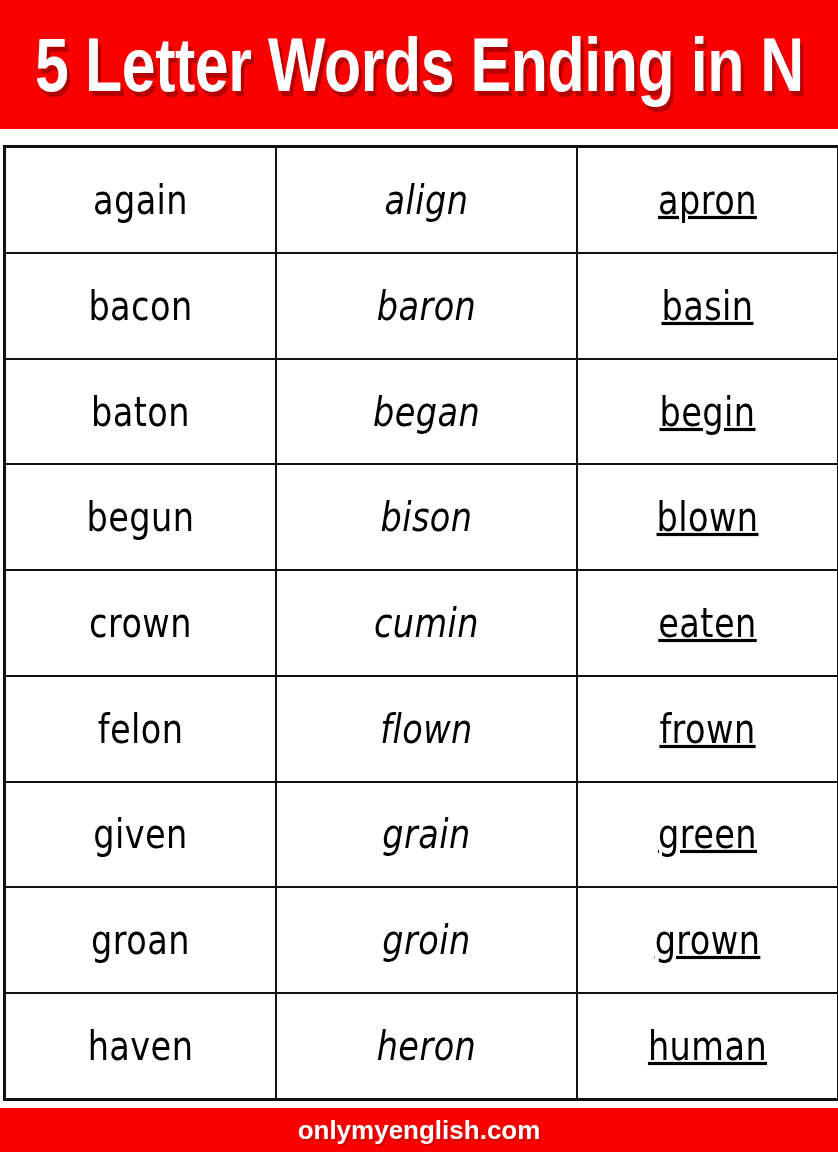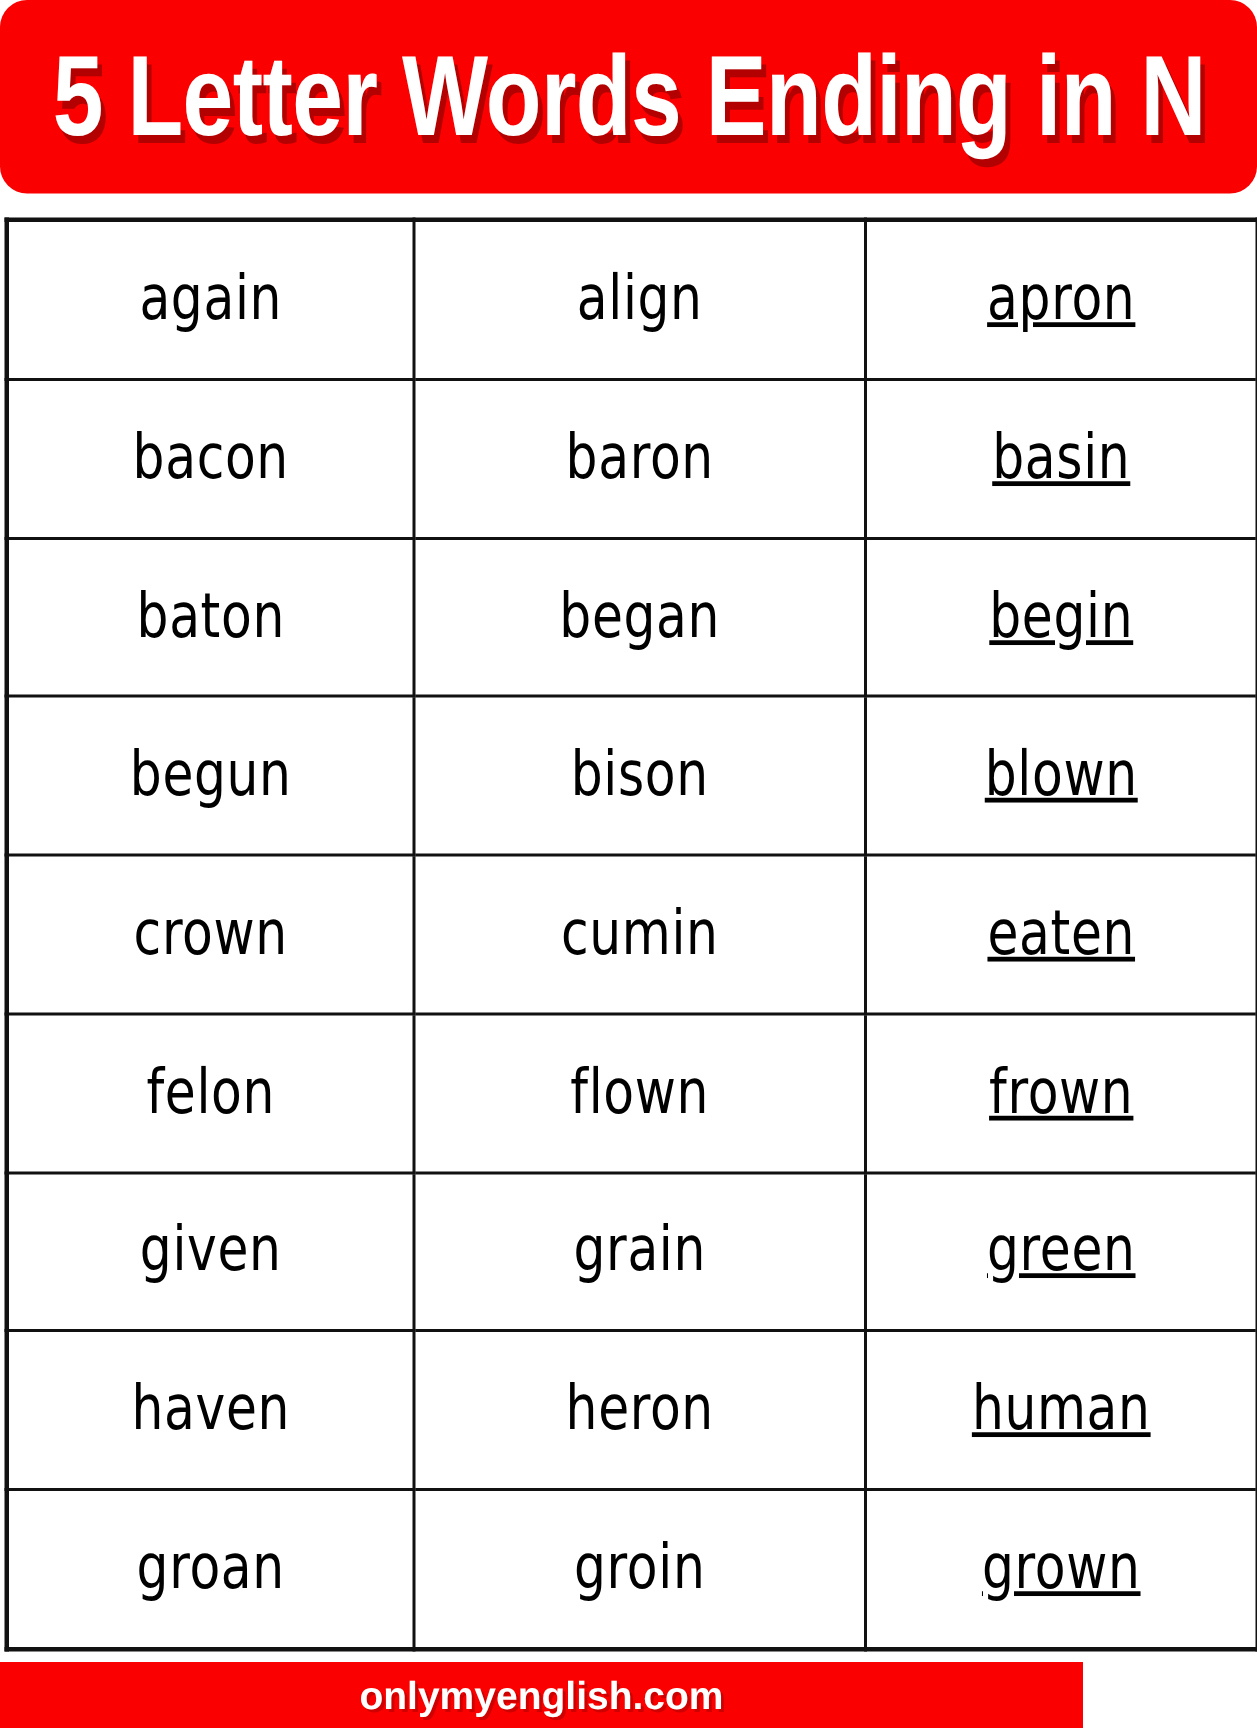--- a/index.html
+++ b/index.html
@@ -30,21 +30,20 @@
     position: absolute;
     left: 0;
     top: 0;
     width: 838px;
     height: 129px;
     background: #fa0000;
     display: flex;
     align-items: center;
     justify-content: center;
     overflow: hidden;
-    border-radius: 18px;
   }
   .header-title {
     color: #ffffff;
     font-family: "Liberation Sans Narrow", "Liberation Sans", sans-serif;
     font-weight: bold;
     font-size: 76px;
     line-height: 80px;
     letter-spacing: -0.5px;
     transform: scaleX(0.80);
     transform-origin: center center;
@@ -71,41 +70,41 @@
     background: #ffffff;
   }
   table.word-table td {
     border: 2px solid #111111;
     text-align: center;
     vertical-align: middle;
     padding: 0;
     height: 68px;
   }
   td.col-a { width: 269px; }
-  td.col-b { width: 299px; }
+  td.col-b { width: 299px; font-style: italic; }
   td.col-c { width: 259px; text-decoration: underline; }
 
   .word {
     display: block;
     font-family: "DejaVu Sans", "Liberation Sans", sans-serif;
     font-size: 39px;
     line-height: 44px;
     color: #000000;
     letter-spacing: 0.5px;
     transform: scaleX(0.86) scaleY(1.06);
     transform-origin: center center;
     white-space: nowrap;
   }
 
   
   .footer-band {
     position: absolute;
     left: 0;
     top: 1108px;
-    width: 722px;
+    width: 838px;
     height: 44px;
     background: #fa0000;
     display: flex;
     align-items: center;
     justify-content: center;
   }
   .footer-text {
     color: #ffffff;
     font-family: "Liberation Sans", sans-serif;
     font-weight: bold;
@@ -211,39 +210,39 @@
           <td class="col-b">
               <span class="word">grain</span>
             </td>
           <td class="col-c">
               <span class="word">green</span>
             </td>
         </tr>
 
         <tr>
           <td class="col-a">
+              <span class="word">groan</span>
+            </td>
+          <td class="col-b">
+              <span class="word">groin</span>
+            </td>
+          <td class="col-c">
+              <span class="word">grown</span>
+            </td>
+        </tr>
+
+        <tr>
+          <td class="col-a">
               <span class="word">haven</span>
             </td>
           <td class="col-b">
               <span class="word">heron</span>
             </td>
           <td class="col-c">
               <span class="word">human</span>
-            </td>
-        </tr>
-
-        <tr>
-          <td class="col-a">
-              <span class="word">groan</span>
-            </td>
-          <td class="col-b">
-              <span class="word">groin</span>
-            </td>
-          <td class="col-c">
-              <span class="word">grown</span>
             </td>
         </tr>
 
 
 
       </tbody>
     </table>
   </div>
 
   <div class="footer-band">

